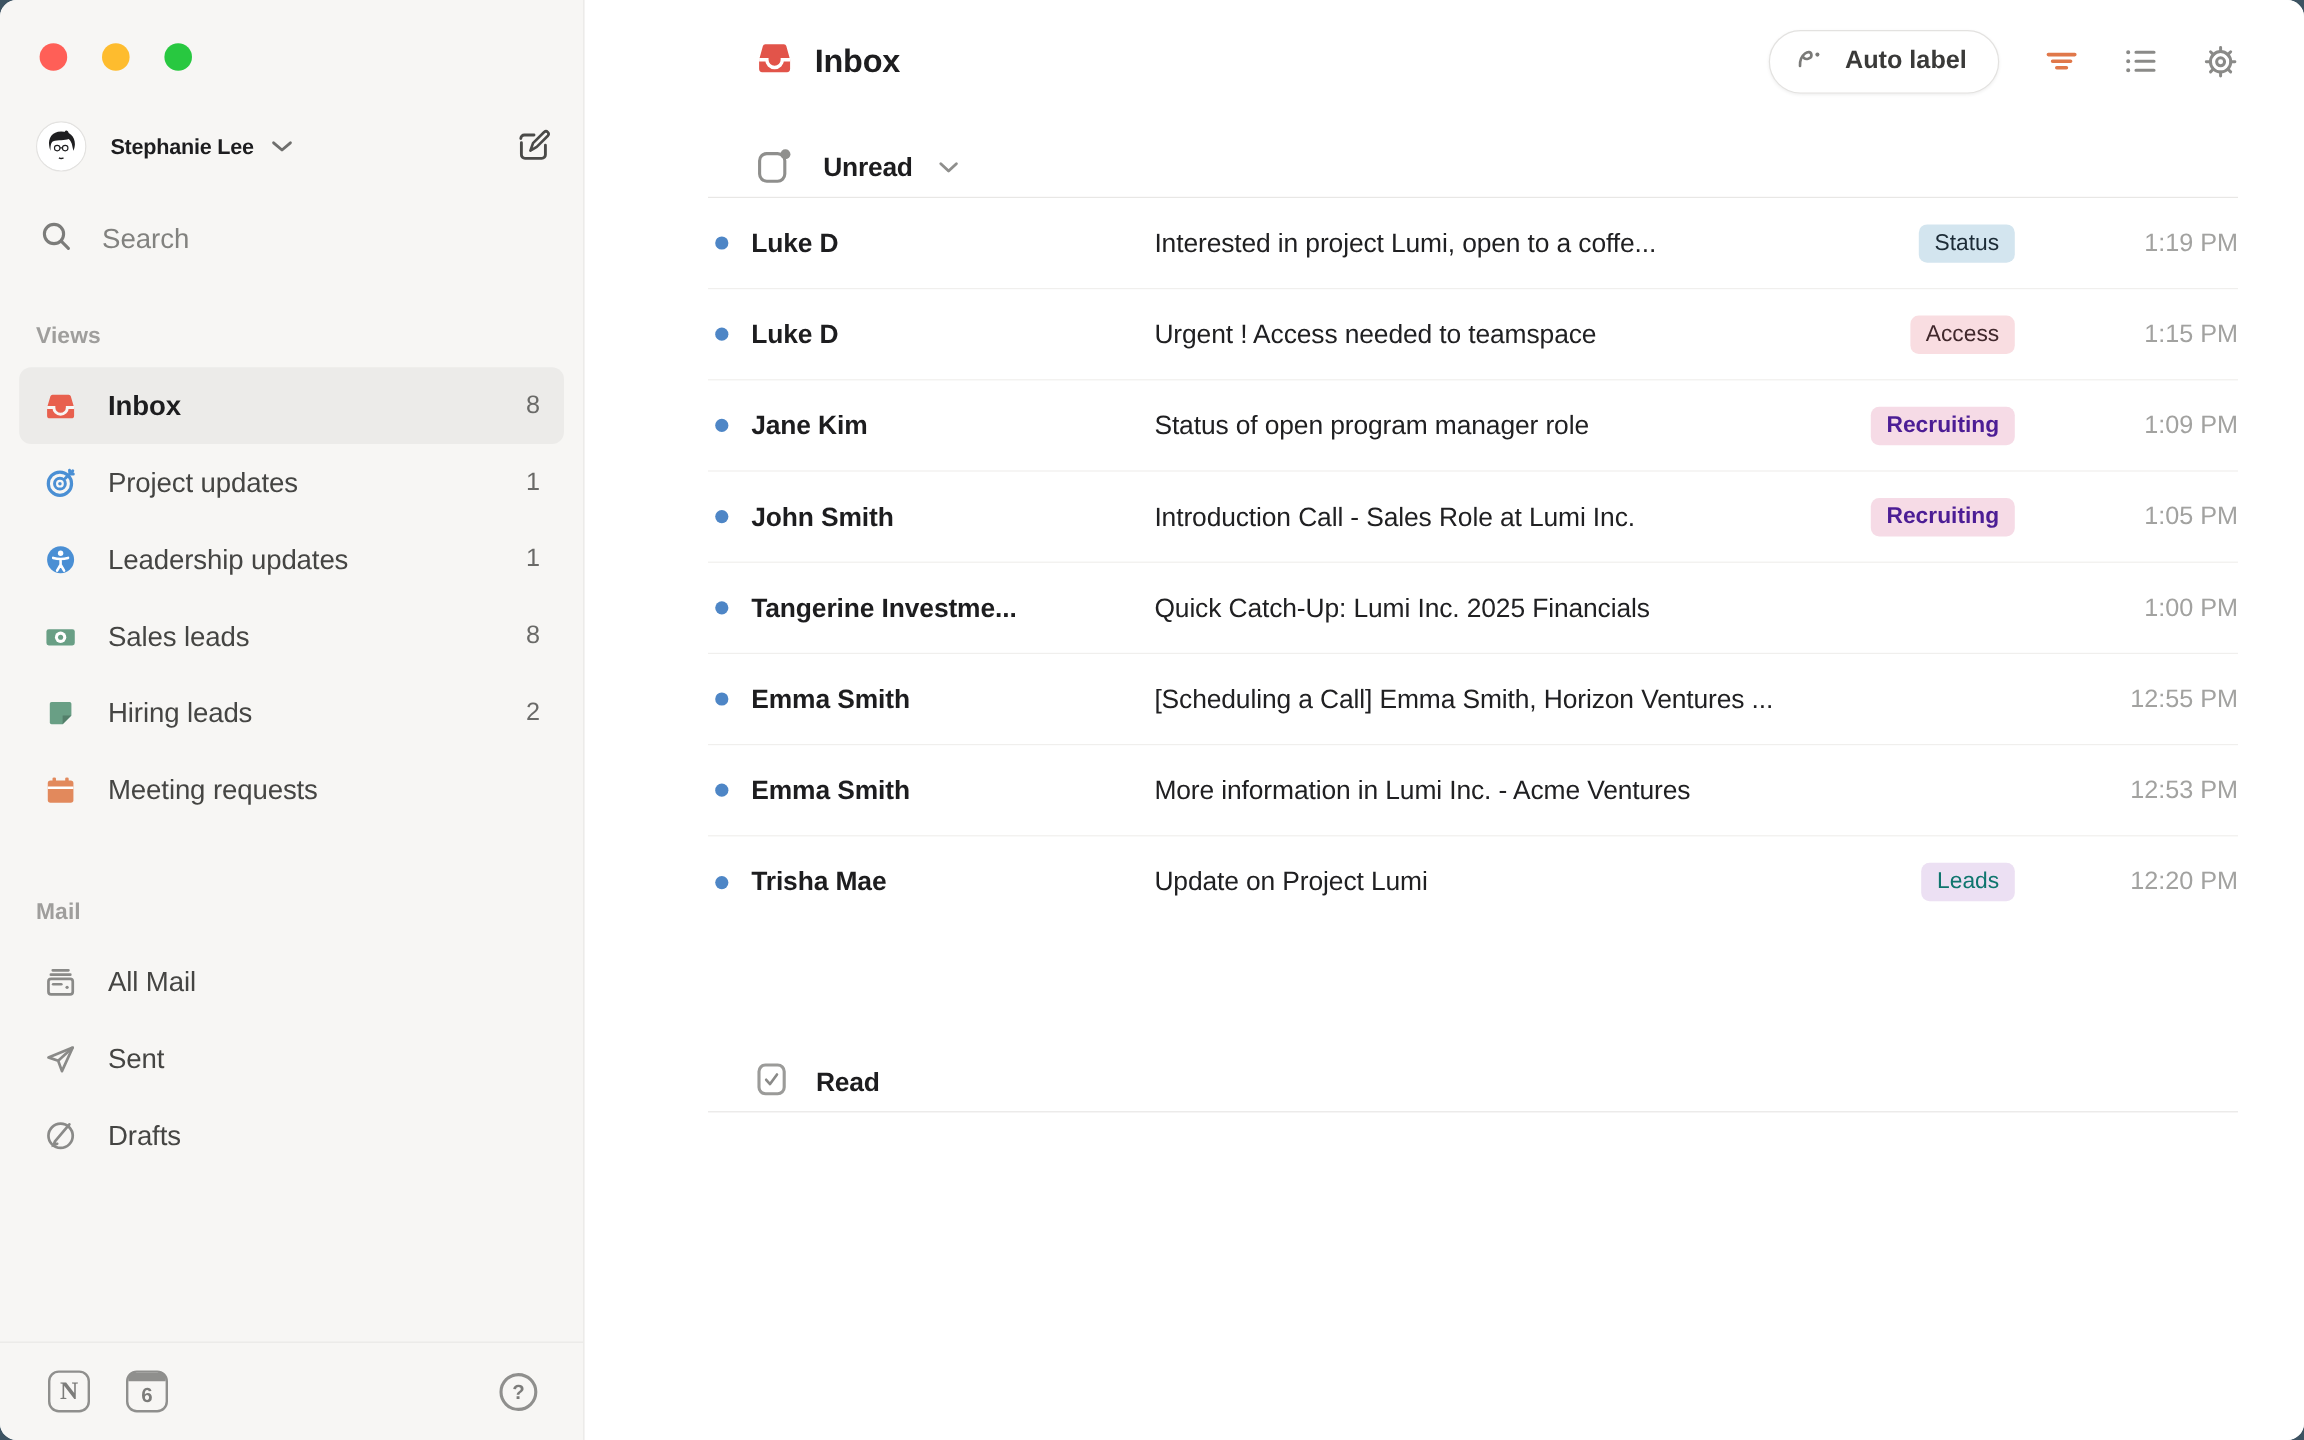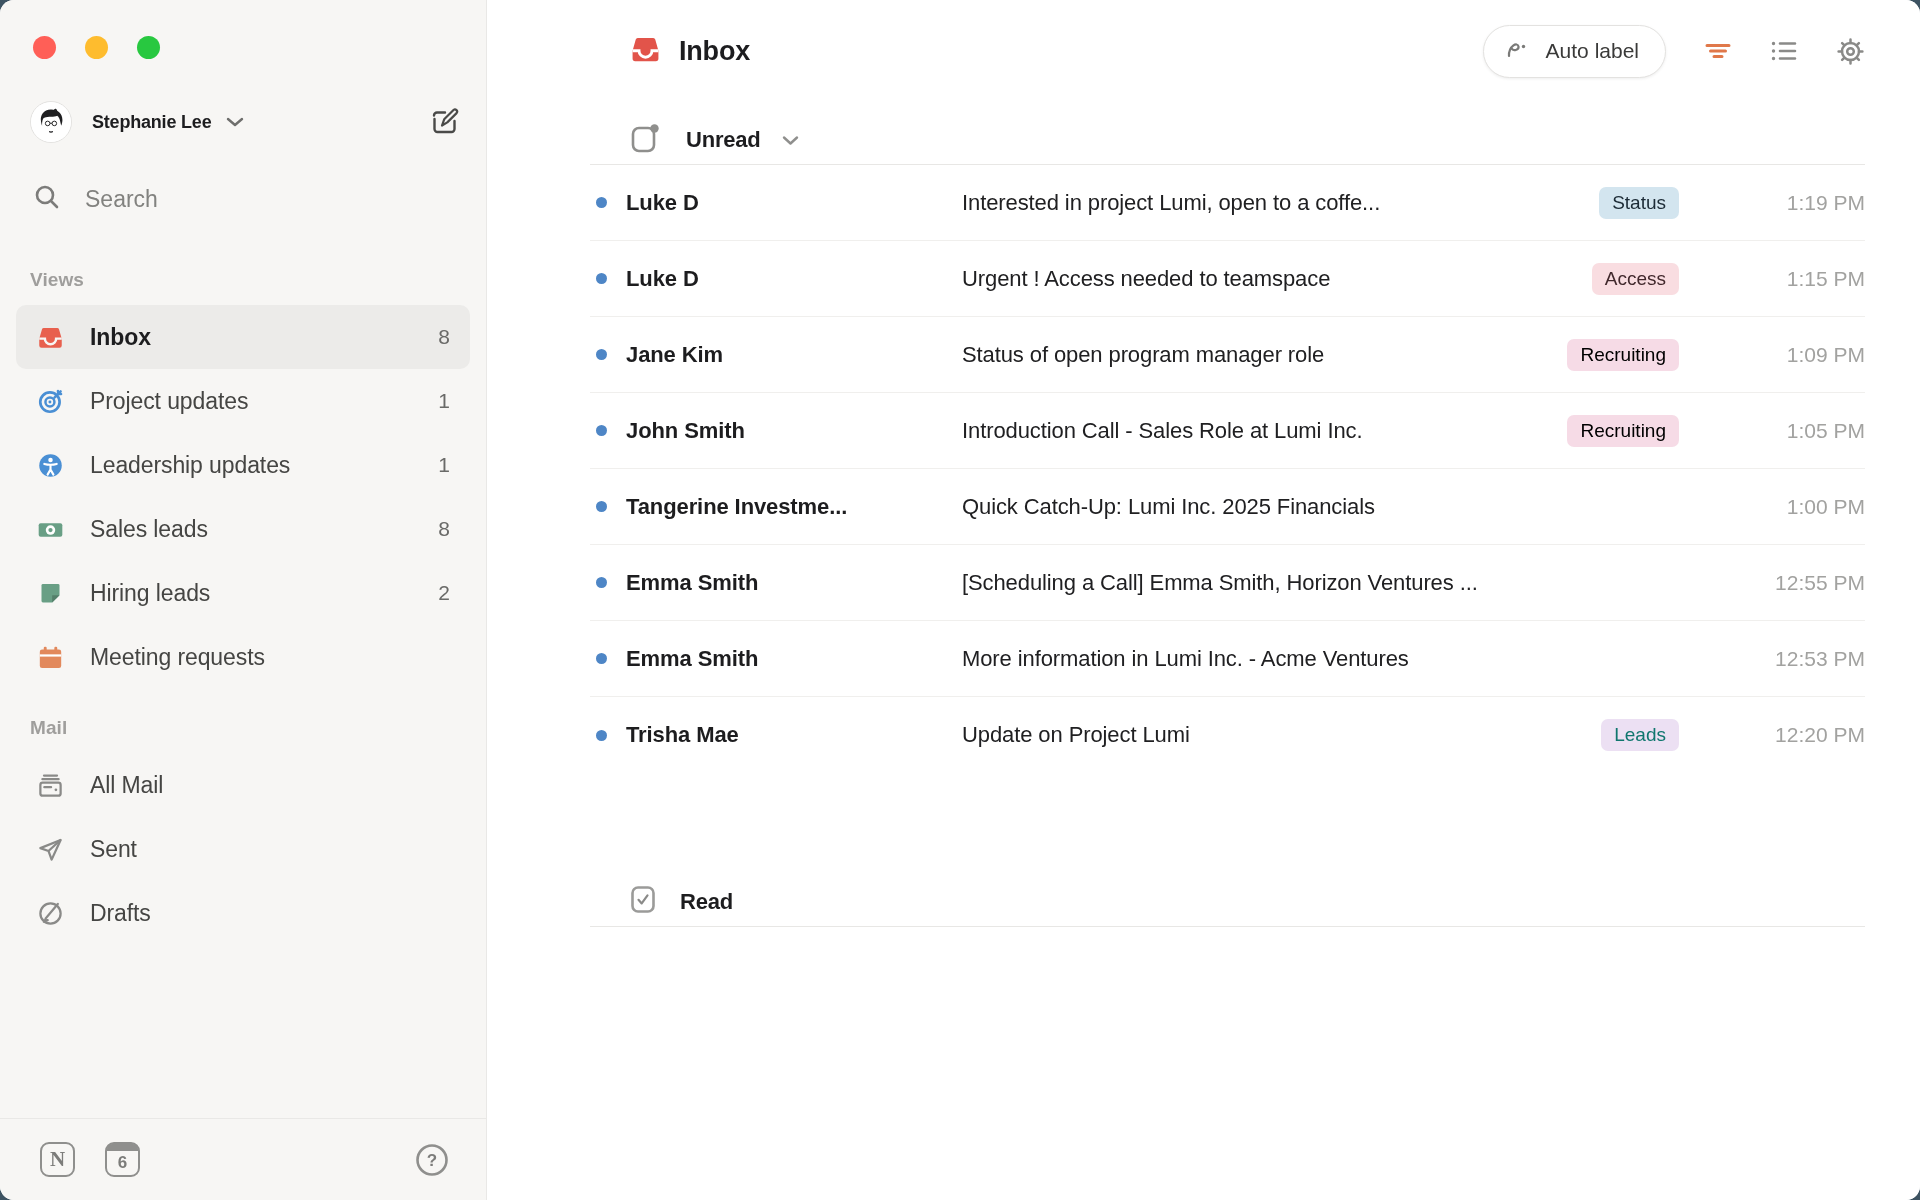--- a/index.html
+++ b/index.html
@@ -36,21 +36,21 @@
     display:flex; align-items:center; justify-content:center; overflow:hidden;
   }
   .profile-name { font-size:18px; font-weight:700; margin-left:20px; letter-spacing:-0.2px; }
   .profile-chevron { margin-left:14px; margin-top:4px; }
   .compose-btn { margin-left:auto; cursor:pointer; display:flex; }
 
   .search-row { display:flex; align-items:center; margin:40px 26px 0 33px; cursor:pointer; }
   .search-label { font-size:23px; color:#82827f; margin-left:24px; }
 
   .section-label { font-size:19px; font-weight:700; color:#9f9e9c; margin:54px 0 14px 30px; letter-spacing:0.1px; }
-  .section-label.mail { margin-top:28px; }
+  .section-label.mail { margin-top:60px; }
 
   .nav { display:flex; flex-direction:column; }
   .nav-item {
     display:flex; align-items:center;
     height:64px; margin:0 16px; padding:0 20px;
     border-radius:10px; cursor:pointer;
   }
   .nav-item.active { background:#ecebe9; }
   .nav-item .icon { width:28px; display:flex; justify-content:center; }
   .nav-label { font-size:23px; color:#454543; margin-left:26px; letter-spacing:-0.1px; }
@@ -80,21 +80,21 @@
   
   .main { flex:1; background:#ffffff; display:flex; flex-direction:column; padding:0 55px 0 103px; }
   .main-header { display:flex; align-items:center; margin-top:24px; height:54px; }
   .title-group { display:flex; align-items:center; margin-left:40px; }
   .page-title { font-size:27px; font-weight:700; margin-left:18px; letter-spacing:-0.2px; }
   .header-actions { margin-left:auto; display:flex; align-items:center; gap:38px; }
   .auto-label-btn {
     display:flex; align-items:center; gap:14px;
     background:#ffffff; border:1px solid #e3e2e0; border-radius:27px;
     height:53px; padding:0 26px 0 20px;
-    font-size:21px; font-weight:400; color:#3a3a39;
+    font-size:21px; font-weight:700; color:#3a3a39;
     box-shadow:0 1px 3px rgba(0,0,0,.07);
     cursor:pointer;
   }
   .tool-icon { cursor:pointer; display:flex; }
 
   .list-header { display:flex; align-items:center; margin-top:38px; height:48px; padding-left:40px; cursor:pointer; }
   .list-header-label { font-size:22px; font-weight:700; margin-left:26px; letter-spacing:-0.2px; }
   .list-header .chevron { margin-left:20px; margin-top:3px; }
   .hdr-divider { border-bottom:1px solid #e8e7e5; }
 
@@ -112,21 +112,21 @@
   .email-subject { flex:1; font-size:22px; font-weight:500; color:#202022;
     white-space:nowrap; overflow:hidden; letter-spacing:-0.1px; }
   .pill {
     font-size:19px; font-weight:500;
     padding:5px 13px; border-radius:7px;
     margin-left:20px; white-space:nowrap;
   }
   .pill:empty { display:none; }
   .pill.project    { background:#d3e5ef; color:#1c2b36; }
   .pill.urgent     { background:#f9dde1; color:#41282c; }
-  .pill.recruiting { background:#f6dbe6; color:#000000; }
+  .pill.recruiting { background:#f6dbe6; color:#4c1d95;font-weight:bold; }
   .pill.leads      { background:#ece0f3; color:#0f766e; }
   .email-time { width:186px; text-align:right; font-size:21px; color:#a2a2a0; }
 
   .read-gap { height:104px; }
   .read-header { display:flex; align-items:center; height:50px; padding-left:40px;
     border-bottom:1px solid #e8e7e5; cursor:pointer; }
   .read-header .list-header-label { margin-left:24px; }
 </style>
 </head>
 <body>

